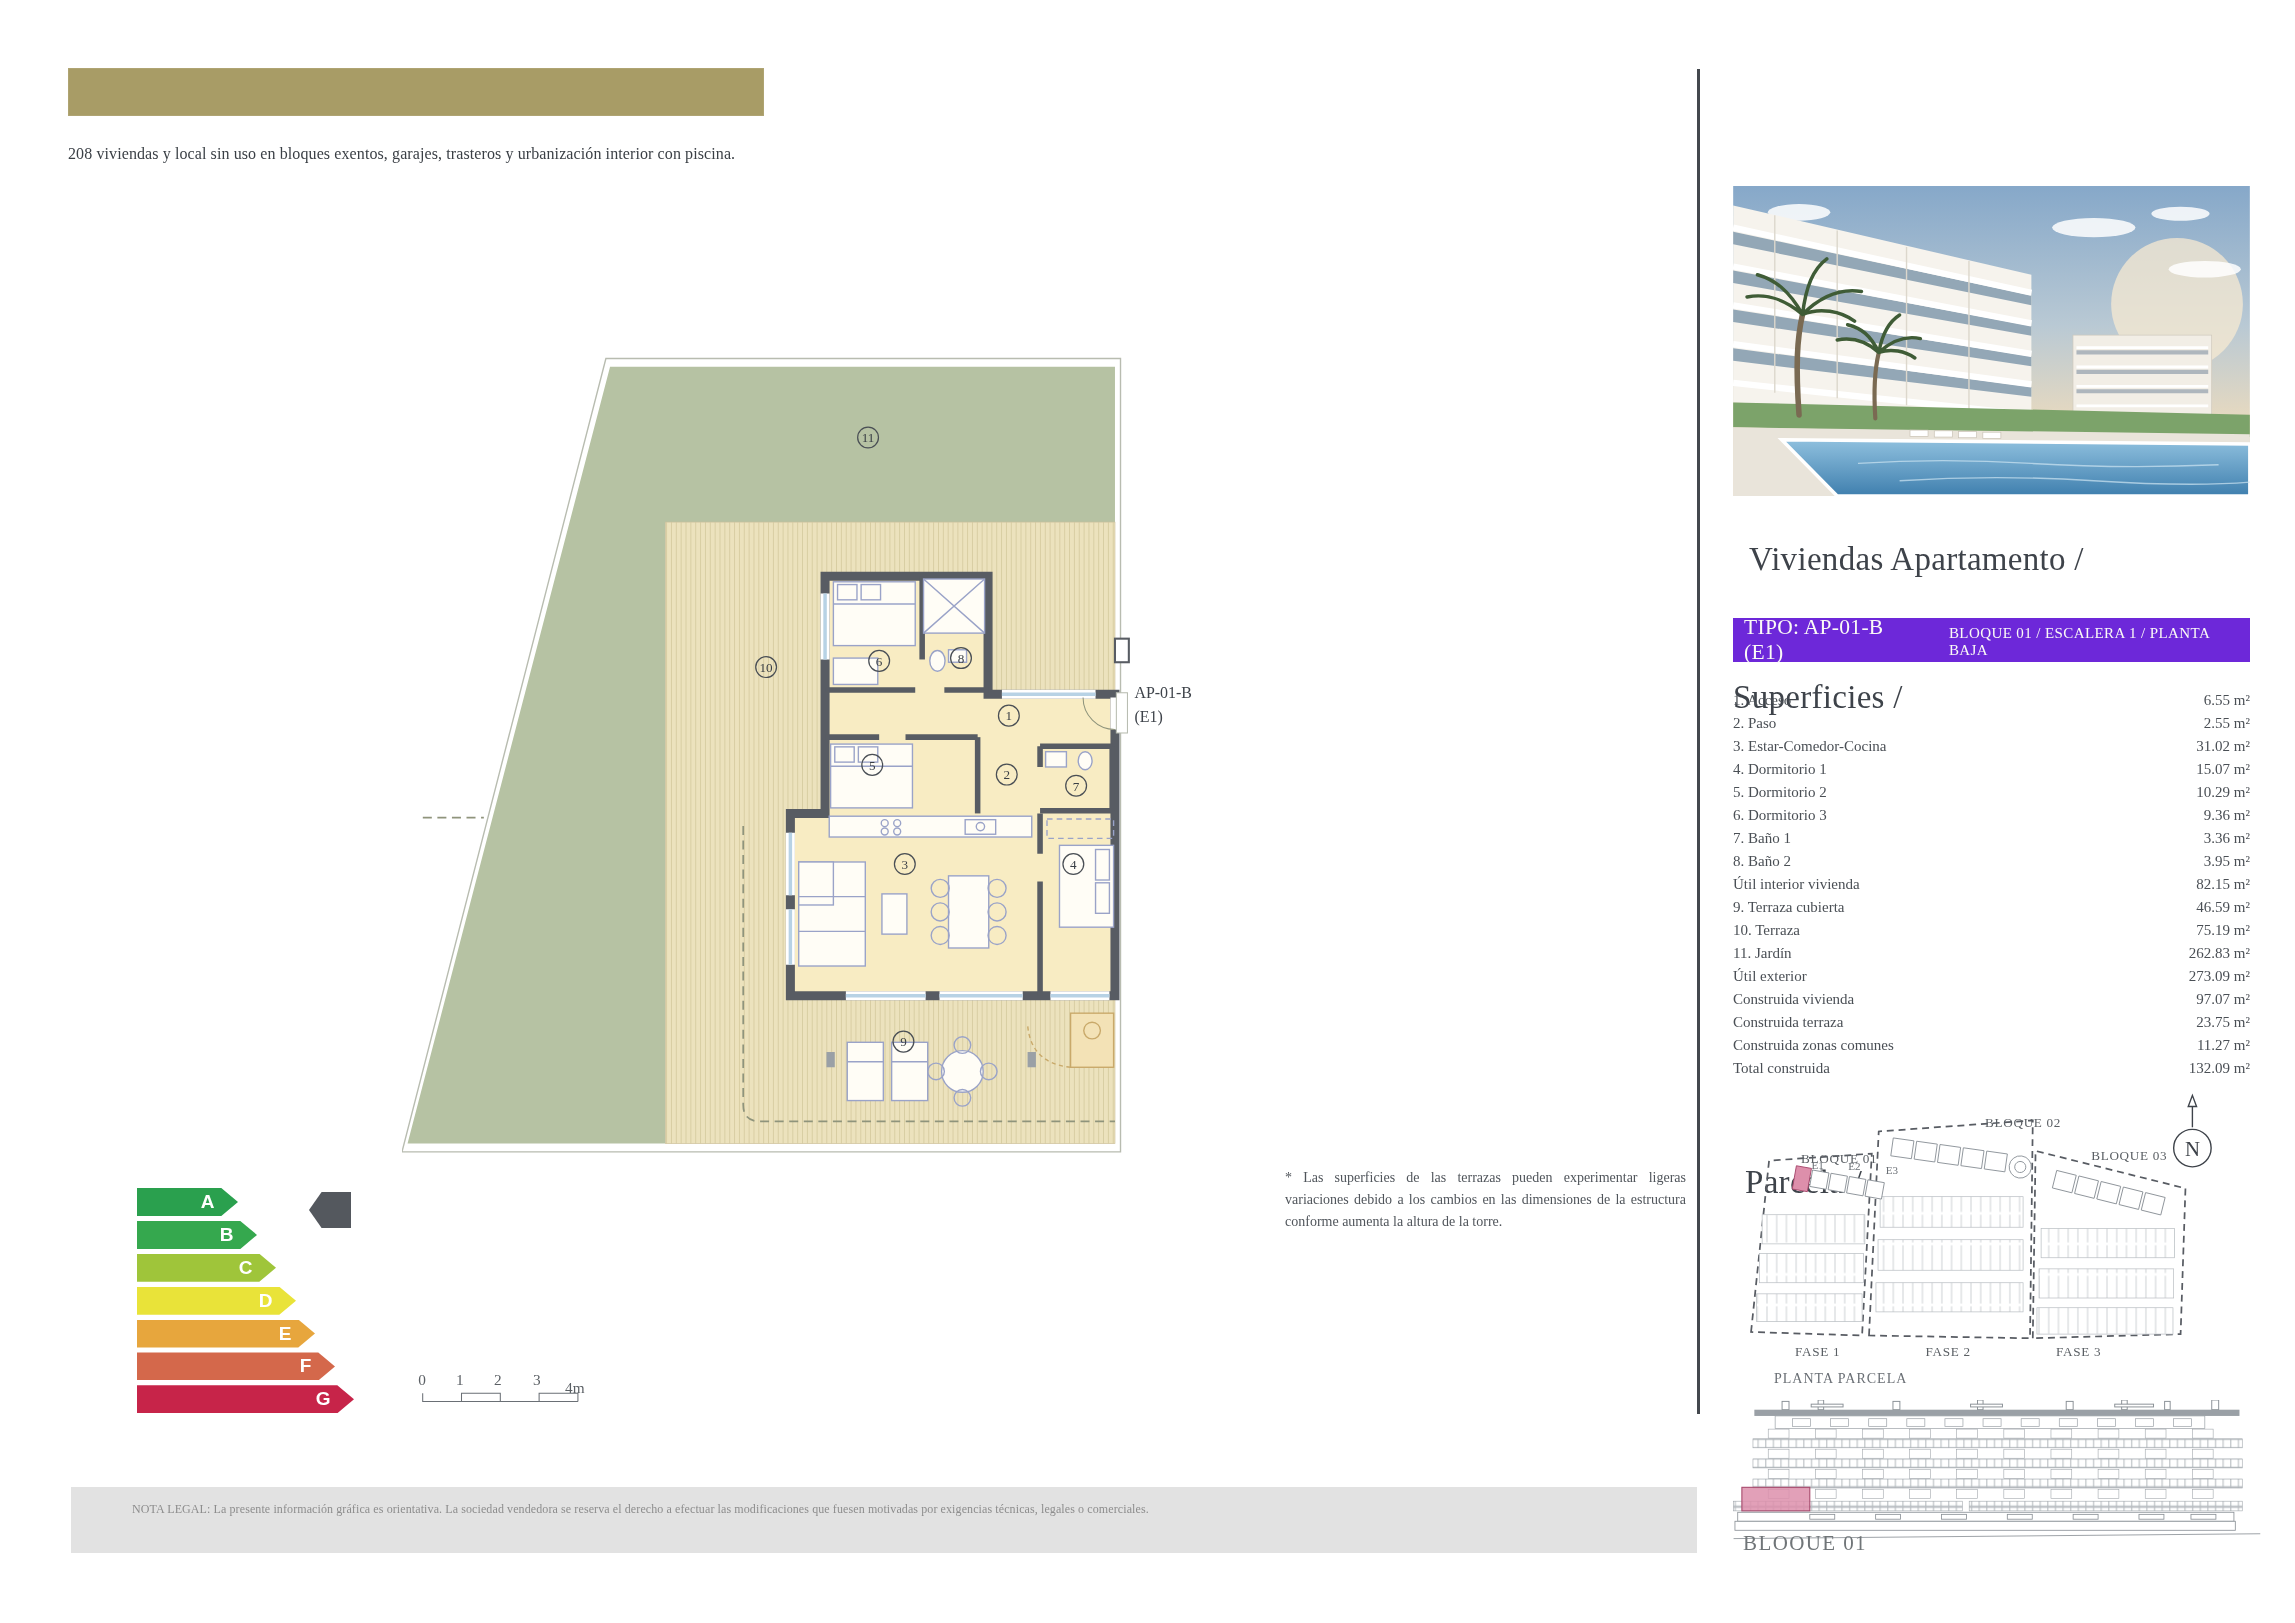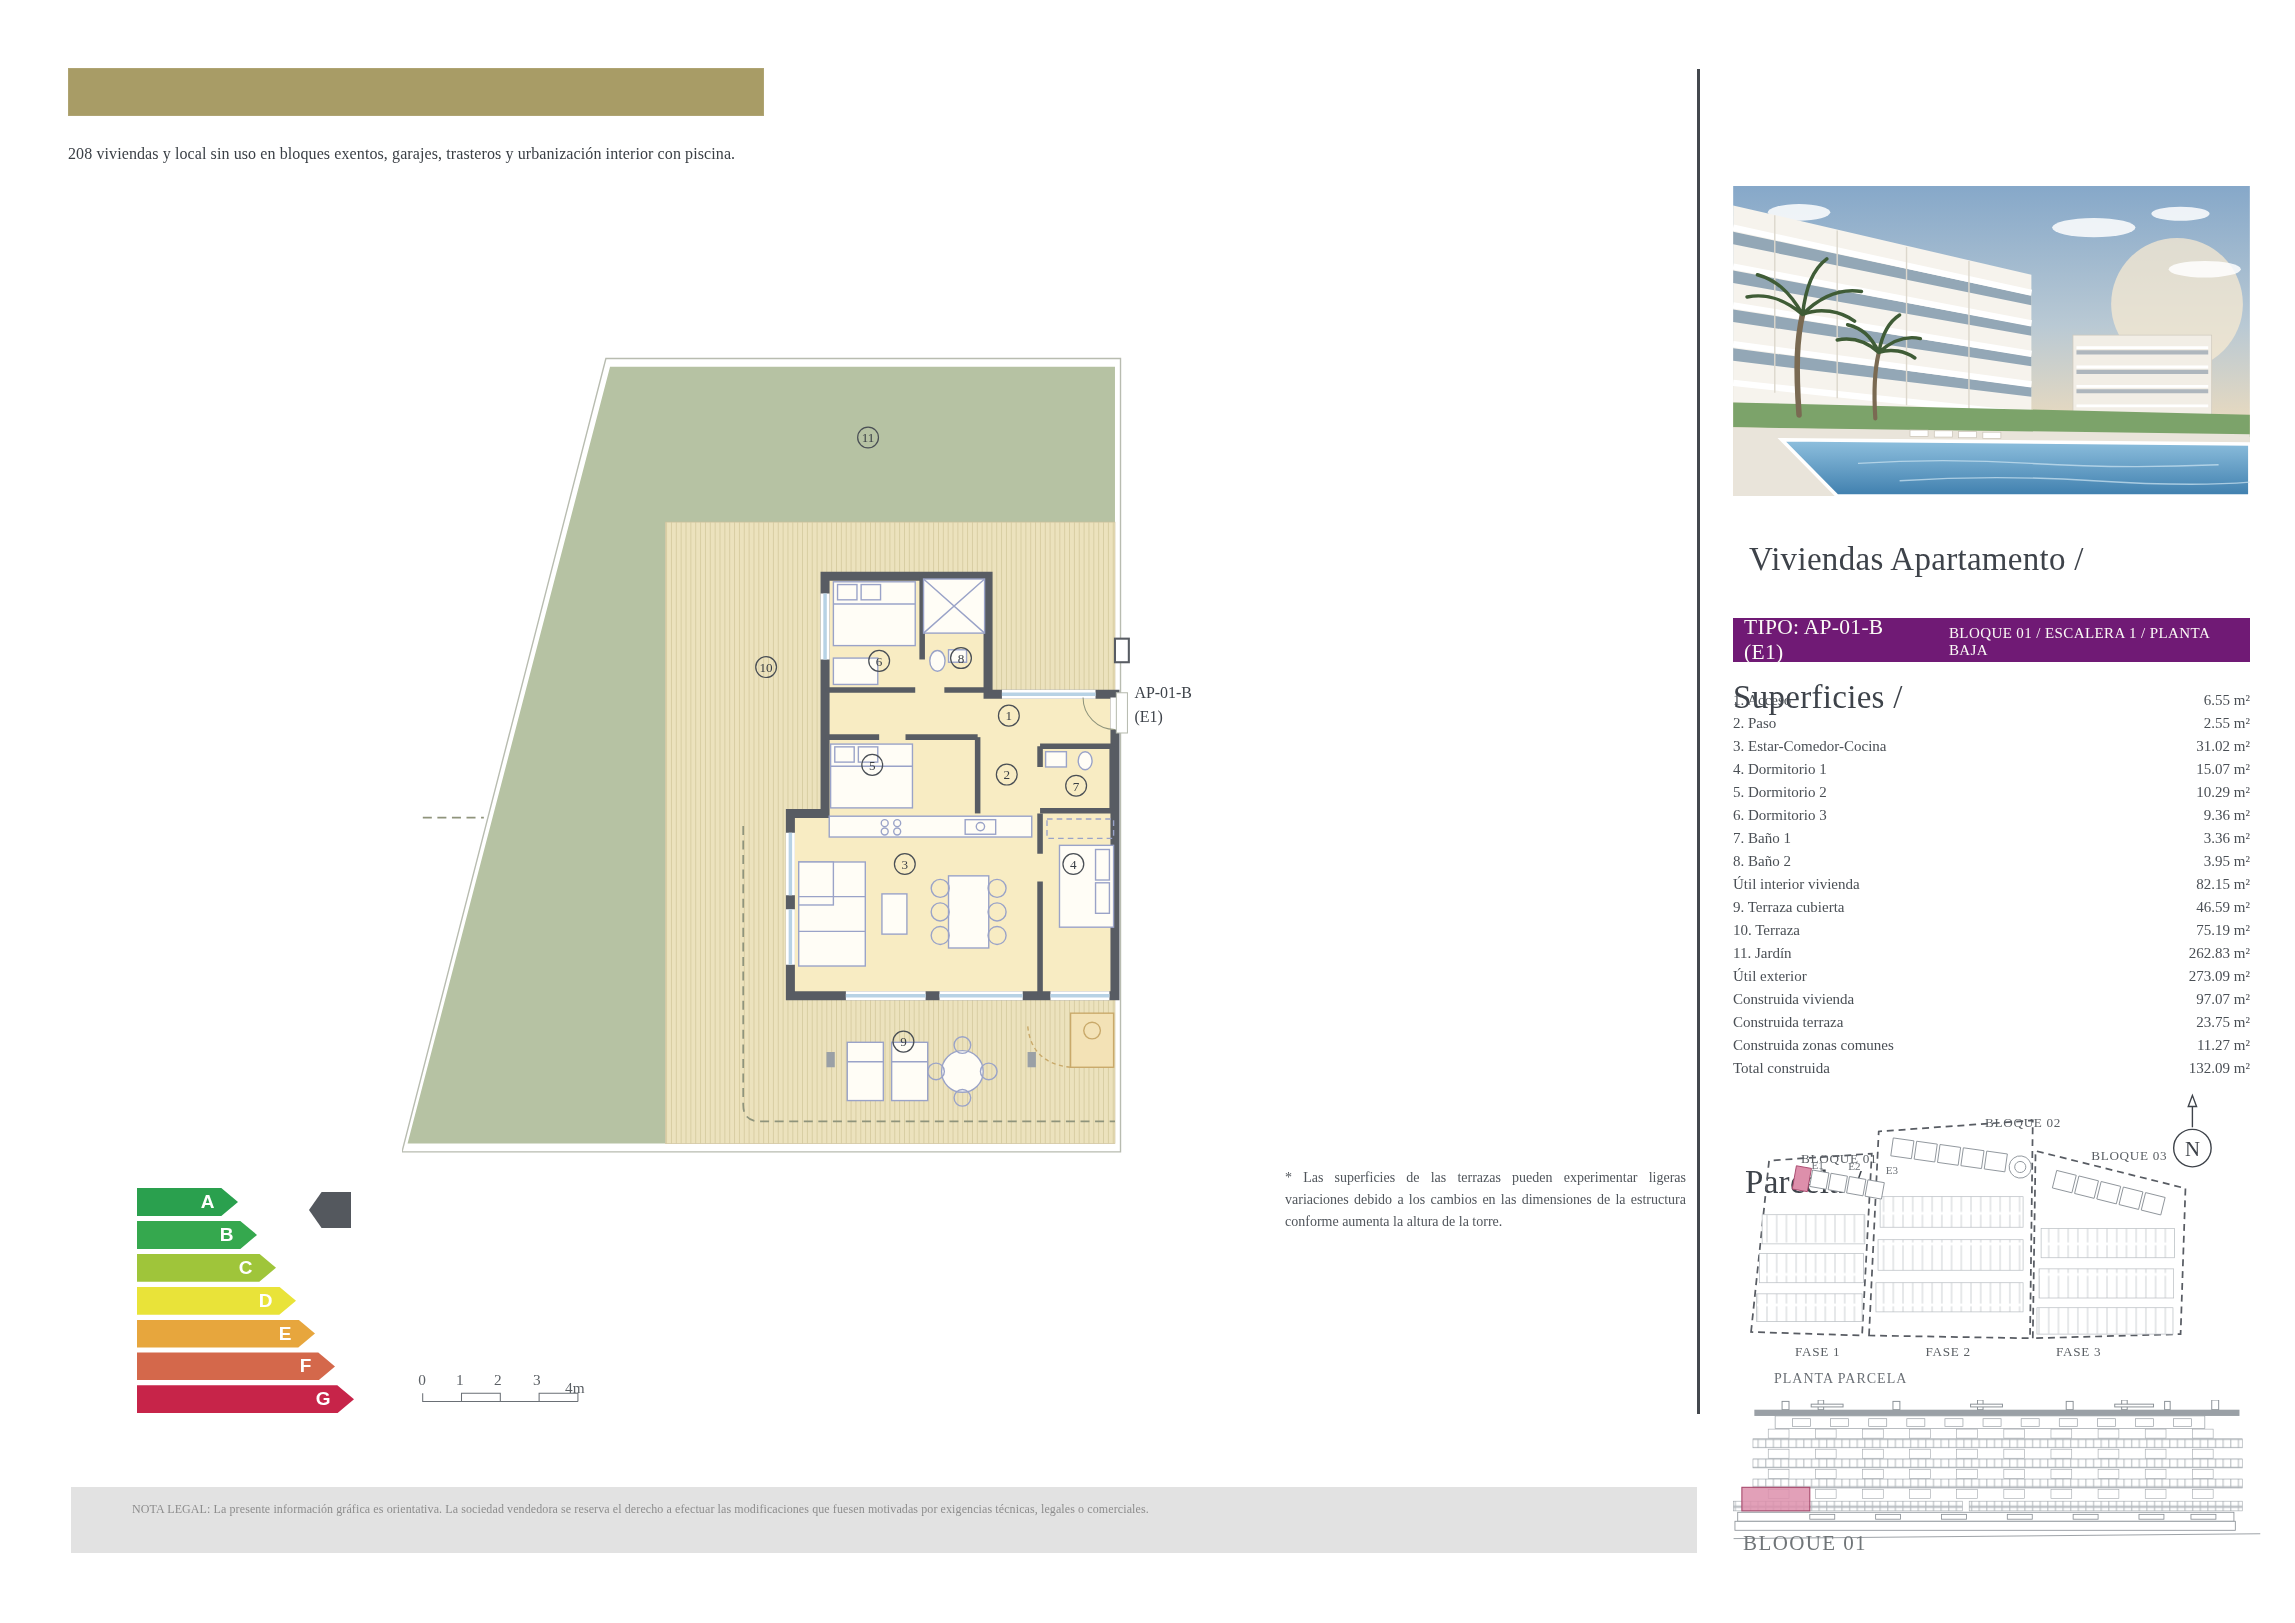--- a/index.html
+++ b/index.html
@@ -36,21 +36,21 @@
   
   .legal-bar{left:71px;top:1487px;width:1626px;height:66px;background:#e2e2e2;}
   .legal-text{left:132px;top:1502px;width:1492px;font-size:12px;color:#8d8d8d;letter-spacing:0.1px;}
 
   
   .divider{left:1697px;top:69px;width:2.8px;height:1345px;background:#44484e;}
 
   
   .photo{left:1733px;top:186px;width:517px;height:310px;overflow:hidden;}
   .sb-title{left:1733px;top:525px;width:517px;font-size:33px;color:#3e434a;letter-spacing:0.3px;}
-  .tipo-bar{left:1733px;top:618px;width:517px;height:44px;background:#701a75;display:flex;align-items:center;box-sizing:border-box;padding-left:11px;}
+  .tipo-bar{left:1733px;top:618px;width:517px;height:44px;background:#6d28d9;display:flex;align-items:center;box-sizing:border-box;padding-left:11px;}
   .tipo-label{font-size:21.5px;color:#fbfaf6;letter-spacing:0.3px;}
   .tipo-details{font-size:15px;color:#fbfaf6;margin-left:22px;letter-spacing:0.4px;padding-top:4.2px;}
   .sb-h2{left:1733px;width:517px;font-size:33px;color:#3e434a;letter-spacing:0.3px;}
   .superficies-list{left:1733px;top:689px;width:517px;}
   .srow{height:23px;position:relative;font-size:15px;color:#4a4f55;}
   .slabel{position:absolute;left:0;top:2.8px;text-align:center;}
   .svalue{position:absolute;right:0;top:2.8px;}
   .siteplan{left:1733px;top:1091px;width:517px;height:278px;}
   .planta-parcela{left:1738px;top:1371px;font-size:14px;color:#6a6f75;letter-spacing:1px;margin-left:36px;}
   .elevation{left:1733px;top:1400px;width:550px;height:149px;}

